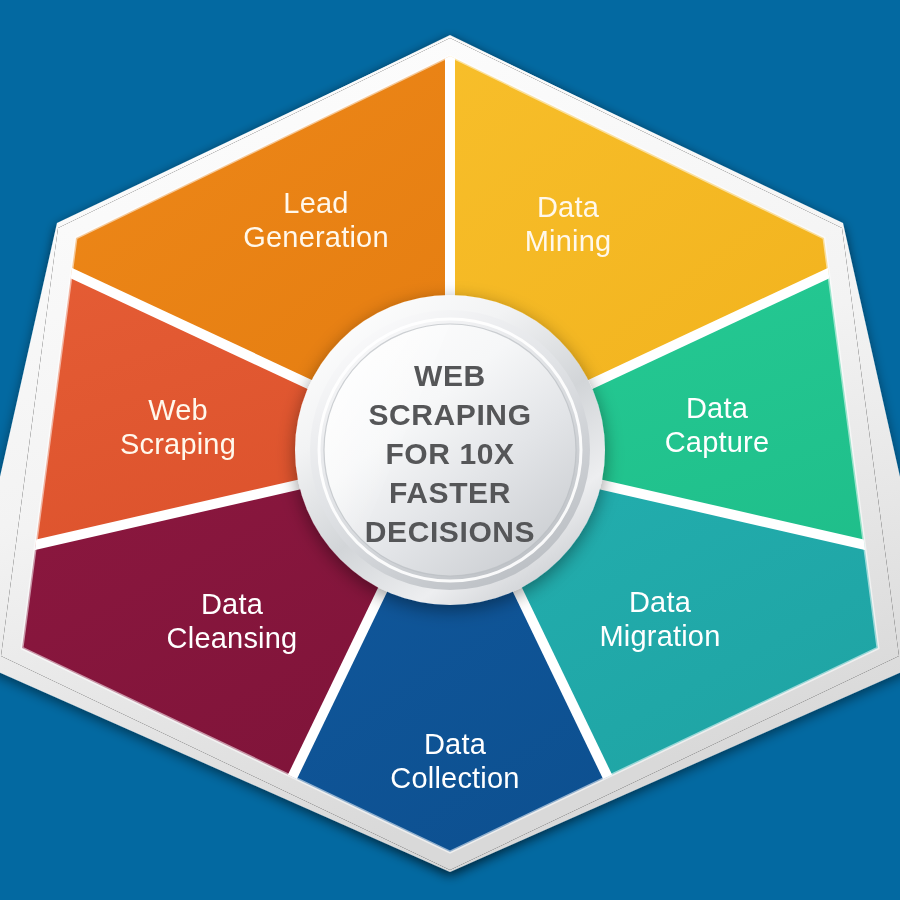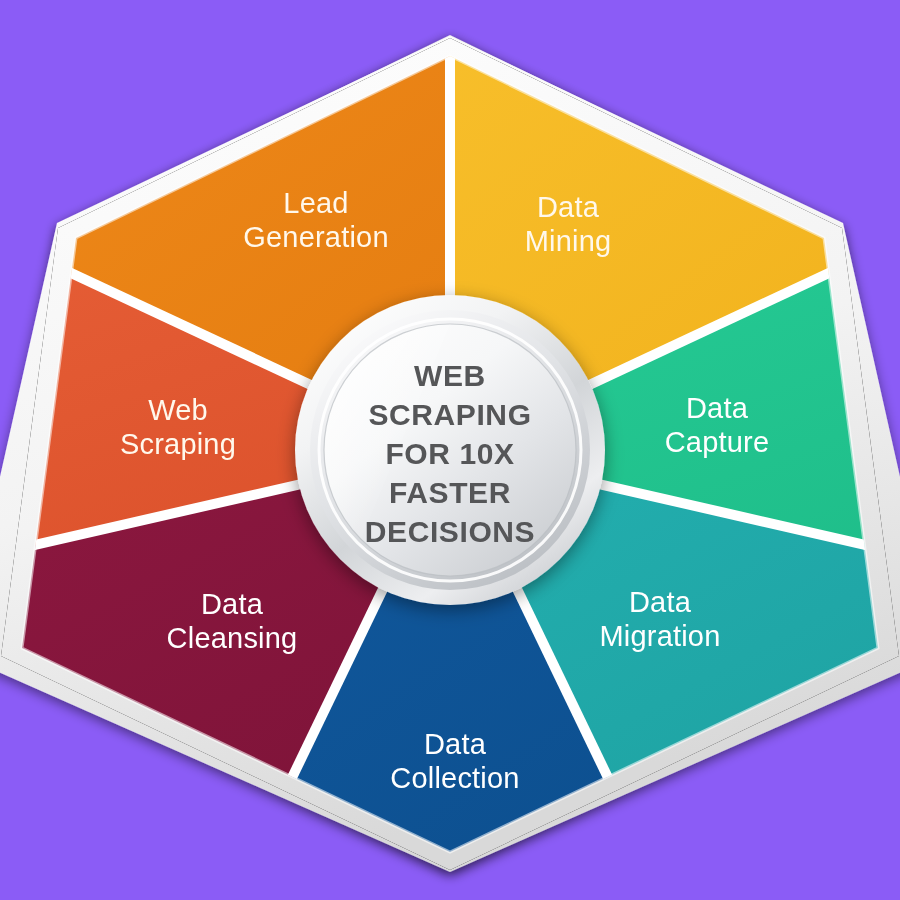--- a/index.html
+++ b/index.html
@@ -10,21 +10,21 @@
   body {
     width: 900px;
     height: 900px;
     overflow: hidden;
     font-family: "Liberation Sans", sans-serif;
   }
   #stage {
     position: relative;
     width: 900px;
     height: 900px;
-    background: #8b5cf6;
+    background: #0369a1;
   }
   svg.wheel {
     position: absolute;
     left: 0;
     top: 0;
     width: 900px;
     height: 900px;
     display: block;
   }
   .seg-label {

